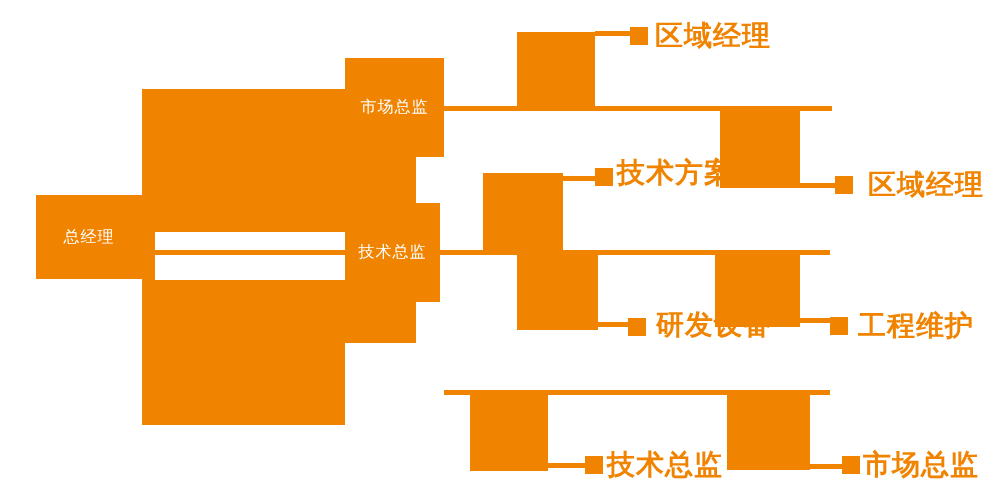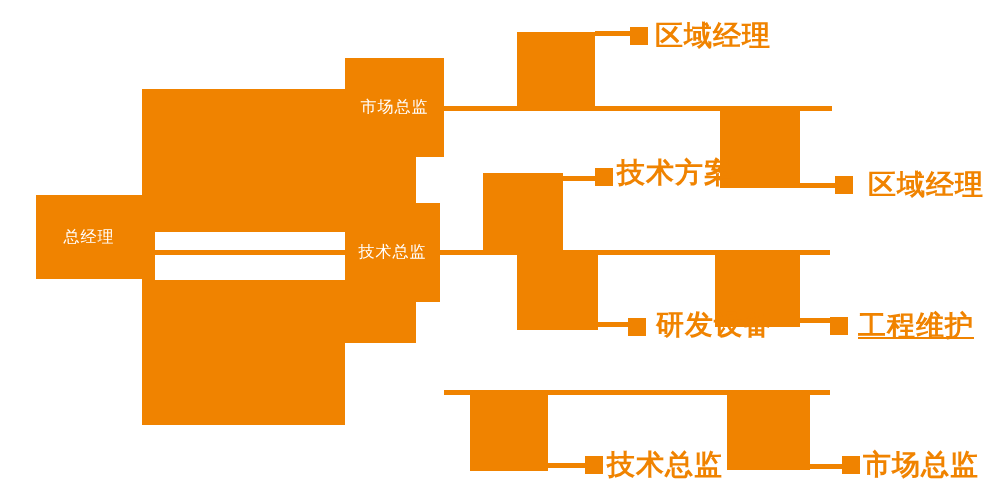--- a/index.html
+++ b/index.html
@@ -50,21 +50,21 @@
   #lab-2{left:617px;top:161px;}
   
   #blk-3{left:517px;top:255px;width:81px;height:75px;}
   #stub-3{left:598px;top:322px;width:30px;height:5px;}
   #dot-3{left:628px;top:318px;width:18px;height:18px;}
   #lab-3{left:656px;top:315px;font-family:Liberation Mono, monospace;}
   
   #blk-4{left:715px;top:255px;width:85px;height:72px;}
   #stub-4{left:800px;top:318px;width:30px;height:5px;}
   #dot-4{left:830px;top:317px;width:18px;height:18px;}
-  #lab-4{left:858px;top:314px;text-decoration:underline;}
+  #lab-4{left:858px;top:314px;}
   
   #blk-5{left:470px;top:395px;width:78px;height:76px;}
   #stub-5{left:548px;top:463px;width:37px;height:5px;}
   #dot-5{left:585px;top:456px;width:18px;height:18px;}
   #lab-5{left:607px;top:453px;}
   
   #blk-6{left:727px;top:395px;width:83px;height:75px;}
   #stub-6{left:810px;top:464px;width:32px;height:5px;}
   #dot-6{left:842px;top:456px;width:18px;height:18px;}
   #lab-6{left:863px;top:453px;}

